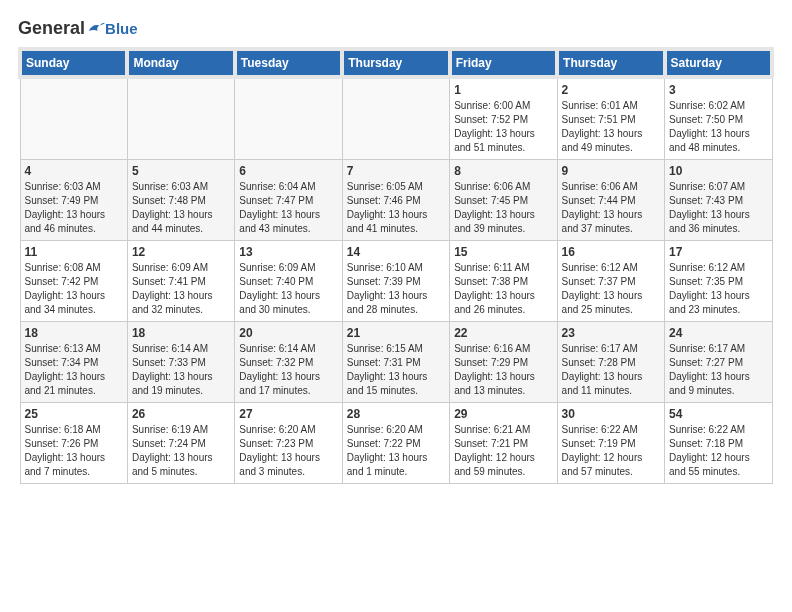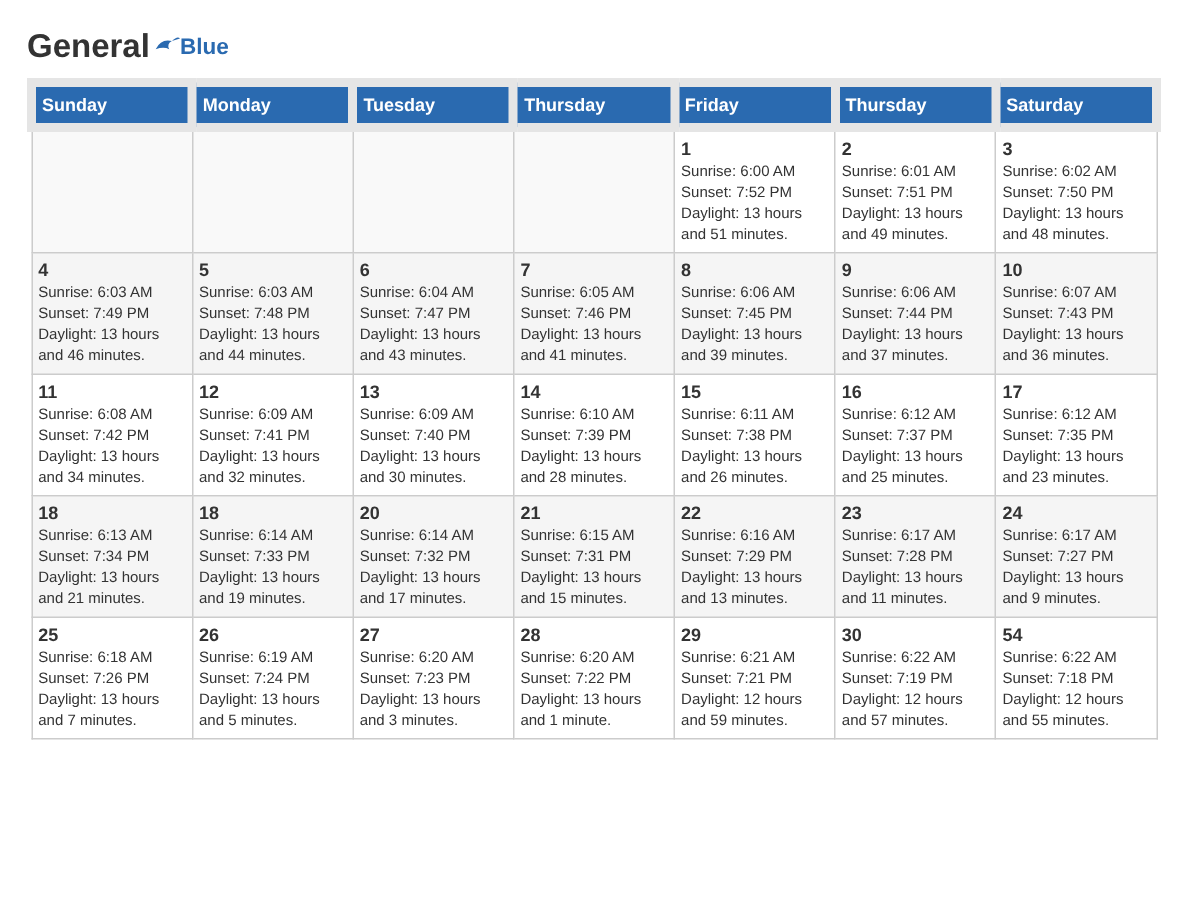--- a/index.html
+++ b/index.html
@@ -23,21 +23,21 @@
     .logo {
       display: flex;
       flex-direction: column;
       align-items: flex-start;
     }
     .logo-text {
       display: flex;
       align-items: center;
     }
     .logo-general {
-      font-size: 22px;
+      font-size: 18px;
       font-weight: bold;
       color: #333;
     }
     .logo-blue {
       font-size: 15px;
       font-weight: bold;
       color: #2a6ab0;
     }
     .logo-bird {
       width: 18px;
@@ -65,21 +65,21 @@
     }
     thead tr {
       background-color: #2a6ab0;
     }
     thead th {
       color: #fff;
       font-size: 12px;
       font-weight: bold;
       padding: 5px 4px;
       text-align: left;
-      border: 6px solid #e5e5e5;
+      border: 4px solid #e5e5e5;
     }
     tbody tr {
       background: #fff;
     }
     tbody tr:nth-child(even) {
       background: #f5f5f5;
     }
     tbody td {
       border: 1px solid #ccc;
       vertical-align: top;

